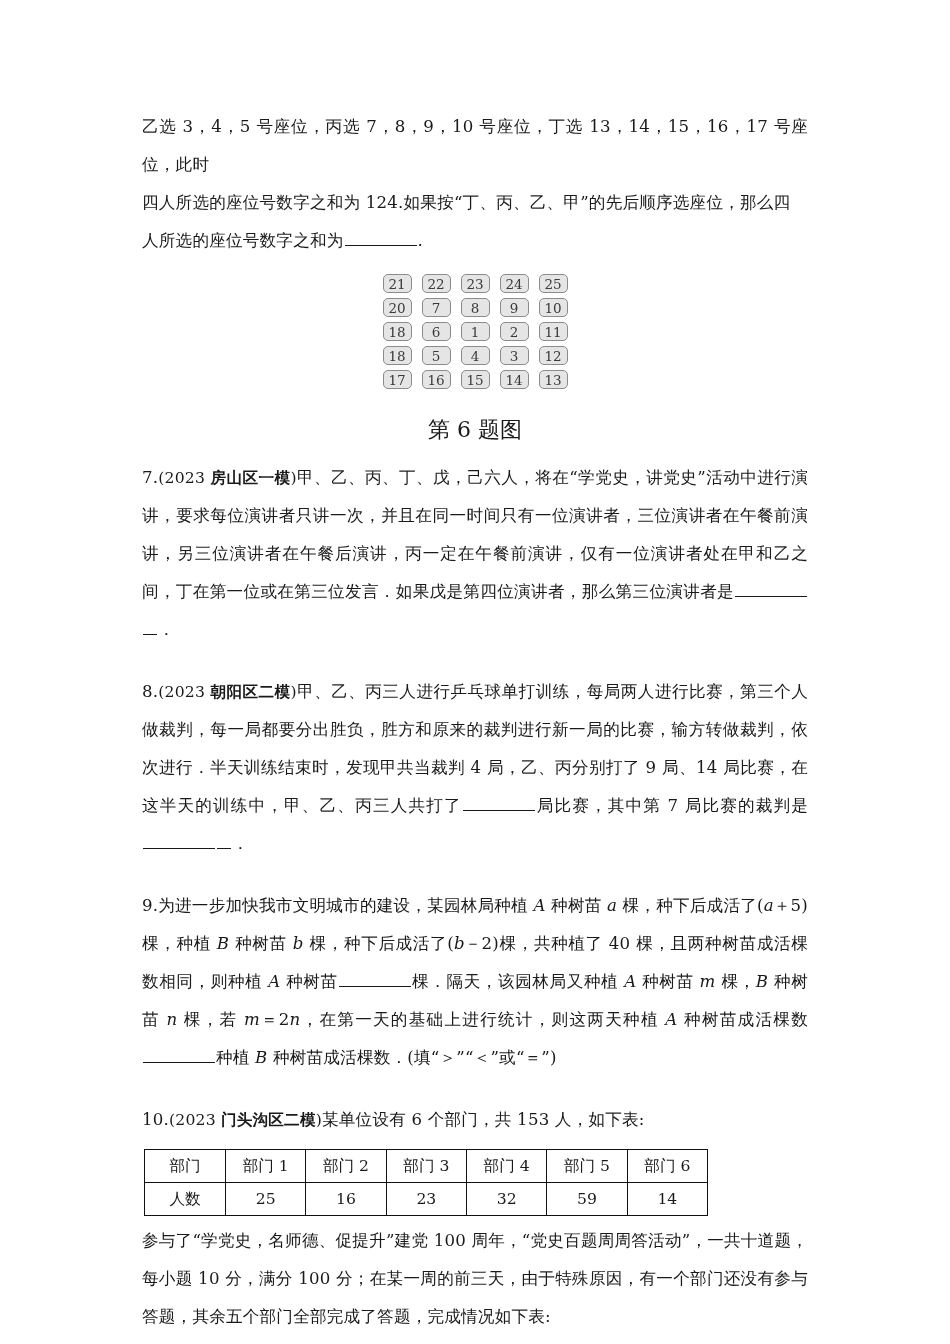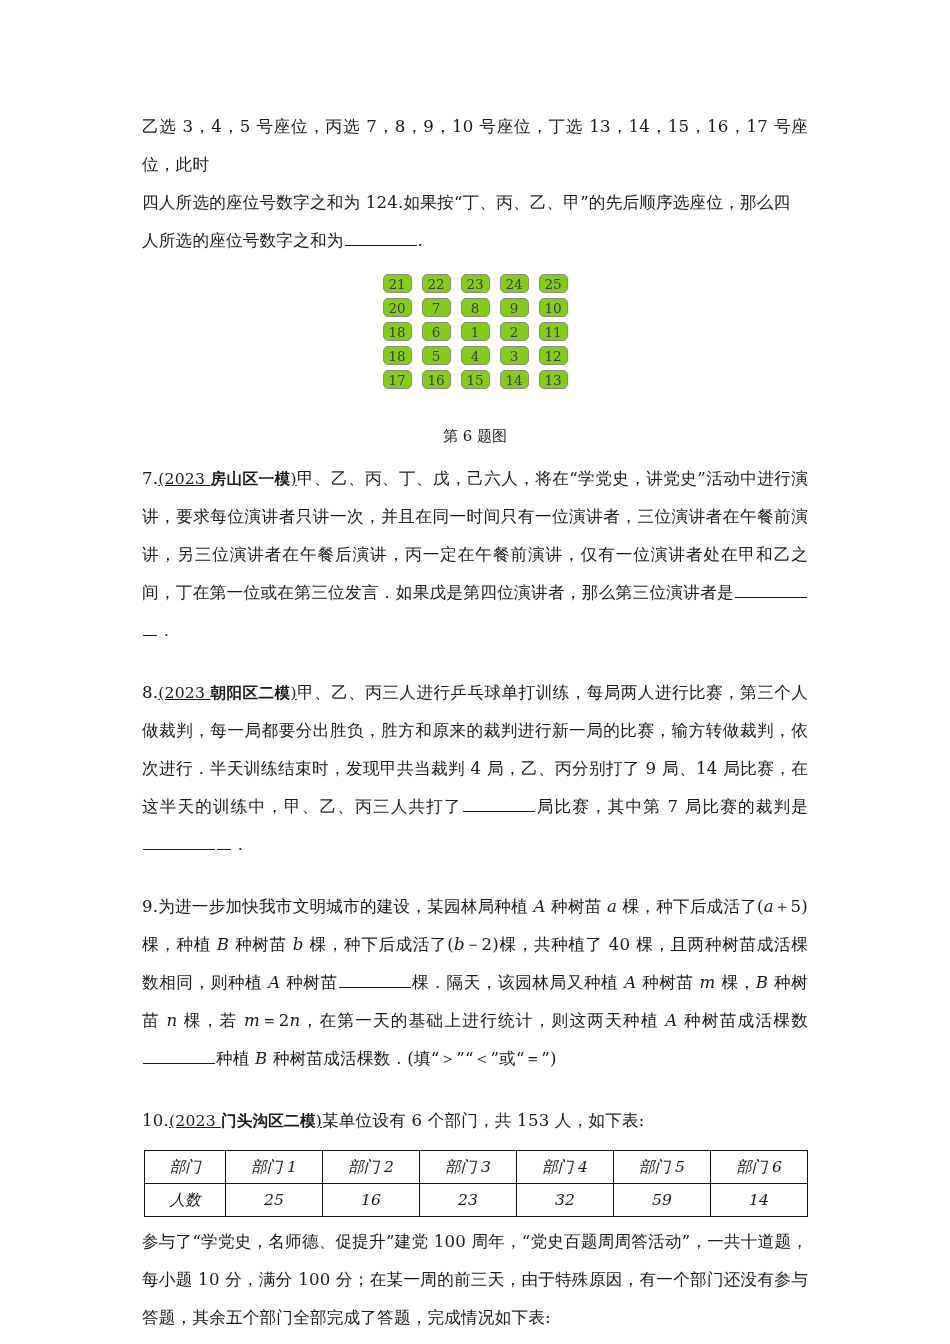--- a/index.html
+++ b/index.html
@@ -43,21 +43,20 @@
   .q-num {
     font-weight: normal;
   }
   .src {
     font-weight: bold;
     font-family: Liberation Serif, serif;
     font-size: 15.6px;
   }
   .paren {
     font-size: 15.6px;
-    text-decoration: underline;
   }
   .mv {
     font-style: italic;
     font-family: "DejaVu Serif", "Liberation Serif", serif;
   }
   .blank {
     display: inline-block;
     border-bottom: 1.2px solid #1a1a1a;
     width: 72px;
     height: 15px;
@@ -88,37 +87,36 @@
     width: 29px;
     height: 19px;
     border: 1.1px solid #8b8b8b;
     border-radius: 5px;
     display: flex;
     align-items: center;
     justify-content: center;
     font-size: 13.5px;
     color: #3a3a3a;
     font-family: "DejaVu Serif", "Liberation Serif", serif;
-    background: #84cc16;
+    background: #e5e5e5;
     box-sizing: border-box;
   }
   .fig-caption {
-    margin-top: 38px;
-    font-size: 15px;
+    margin-top: 26px;
+    font-size: 22px;
     text-align: center;
     color: #1a1a1a;
   }
 
   
   .dept-table {
     border-collapse: collapse;
-    width: 664px;
+    width: 564px;
     margin: 10px 0 6px 2px;
     table-layout: fixed;
-    font-style: italic;
   }
   .dept-table td {
     border: 1.1px solid #111;
     height: 32px;
     text-align: center;
     vertical-align: middle;
     font-size: 15.6px;
     color: #1a1a1a;
     font-family: "DejaVu Serif", "Liberation Serif", serif;
     padding: 0;

